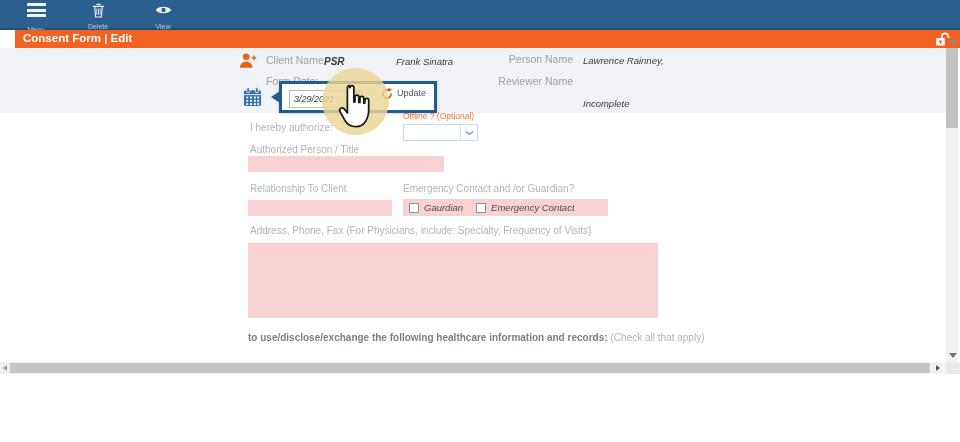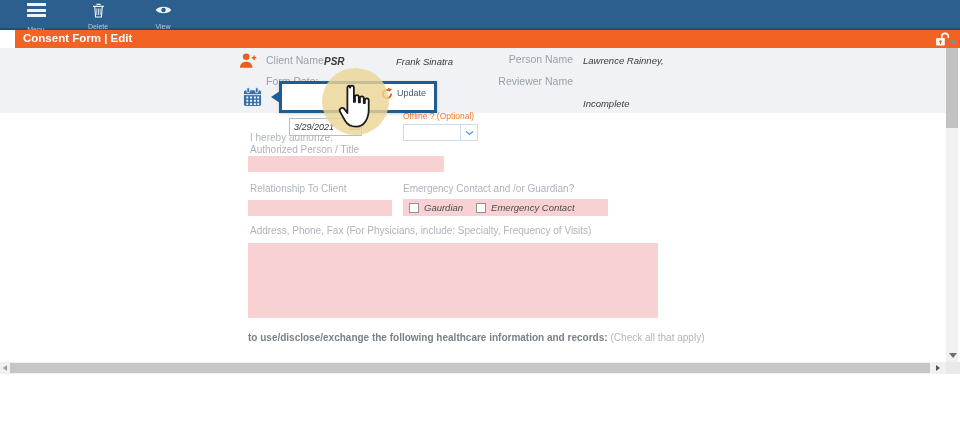--- a/index.html
+++ b/index.html
@@ -25,21 +25,21 @@
   .lbl { position:absolute; font-size:10.5px; color:#9aa1a8; white-space:nowrap; }
   .val { position:absolute; font-size:9.5px; font-style:italic; color:#3a3a3a; white-space:nowrap; }
   .r-lbl { text-align:right; width:95px; }
 
   
   .popup { position:absolute; left:279px; top:81px; width:158px; height:32px; background:#ffffff;
            border:3px solid #1f5c8f; z-index:30; box-shadow:0 1px 3px rgba(0,0,0,.18); }
   .popup-arrow { position:absolute; left:-11px; top:7px; width:0; height:0;
                  border-top:6px solid transparent; border-bottom:6px solid transparent;
                  border-right:9px solid #1f5c8f; }
-  .date-wrap { position:absolute; left:7px; top:4px; width:73px; height:18px;margin-top:28px; }
+  .date-wrap { position:absolute; left:7px; top:4px; width:73px; height:18px; }
   .date-input { width:100%; height:100%; border:1px solid #b9bcbf; font-family:"Liberation Sans",sans-serif;
                 font-size:9px; font-style:italic; color:#333; padding:0 14px 0 4px; outline:none; }
   .mini-cal { position:absolute; right:2px; top:3px; }
   .update-btn { position:absolute; left:99px; top:4px; height:18px; display:flex; align-items:flex-start; gap:4px; cursor:pointer; }
   .update-txt { font-size:9px; color:#44596e; }
 
   
   .click-circle { position:absolute; left:322px; top:68px; width:67px; height:67px; border-radius:50%;
                   background:rgba(235,213,150,0.82); z-index:40; }
   .hand { position:absolute; left:338px; top:84px; z-index:41; }
@@ -174,21 +174,21 @@
     </div>
   </div>
 
   <div class="click-circle"></div>
   <svg class="hand" width="33" height="46" viewBox="0 0 26 34">
     <path d="M9.5 1.8 C9.5 0.9 10.2 0.2 11 0.2 C11.8 0.2 12.5 0.9 12.5 1.8 L12.5 13 L13.4 13 L13.4 9.2 C13.4 8.4 14.1 7.7 14.9 7.7 C15.7 7.7 16.4 8.4 16.4 9.2 L16.4 13.4 L17.3 13.4 L17.3 10.2 C17.3 9.4 18 8.7 18.8 8.7 C19.6 8.7 20.3 9.4 20.3 10.2 L20.3 13.9 L21.2 13.9 L21.2 11.7 C21.2 10.9 21.9 10.2 22.7 10.2 C23.5 10.2 24.2 10.9 24.2 11.7 L24.2 19 C24.2 26.5 20.4 32.5 14.2 32.5 C9.8 32.5 7.2 30.8 5.3 27.3 L1.6 20.6 C1.1 19.7 1.4 18.5 2.3 18 C3.2 17.5 4.3 17.7 4.9 18.5 L7.4 21.7 L7.4 1.8 C7.4 0.9 8.1 0.2 8.9 0.2 Z" fill="#ffffff" stroke="#1a1a1a" stroke-width="1.4" stroke-linejoin="round"></path>
   </svg>
 
   <span class="orange-note">Offline ? (Optional)</span>
 
-  <span class="flabel" style="left:250px; top:132px;">I hereby authorize:</span>
+  <span class="flabel" style="left:250px; top:122px;">I hereby authorize:</span>
   <div class="select">
     <span class="chev">
       <svg width="9" height="6" viewBox="0 0 10 6">
           <polyline points="1,1 5,4.6 9,1" fill="none" stroke="#5b9bd5" stroke-width="1.4"></polyline>
         </svg>
     </span>
   </div>
 
   <span class="flabel" style="left:250px; top:144px;">Authorized Person / Title</span>
   <div class="pink" style="left:248px; top:156px; width:196px; height:16px;"></div>

